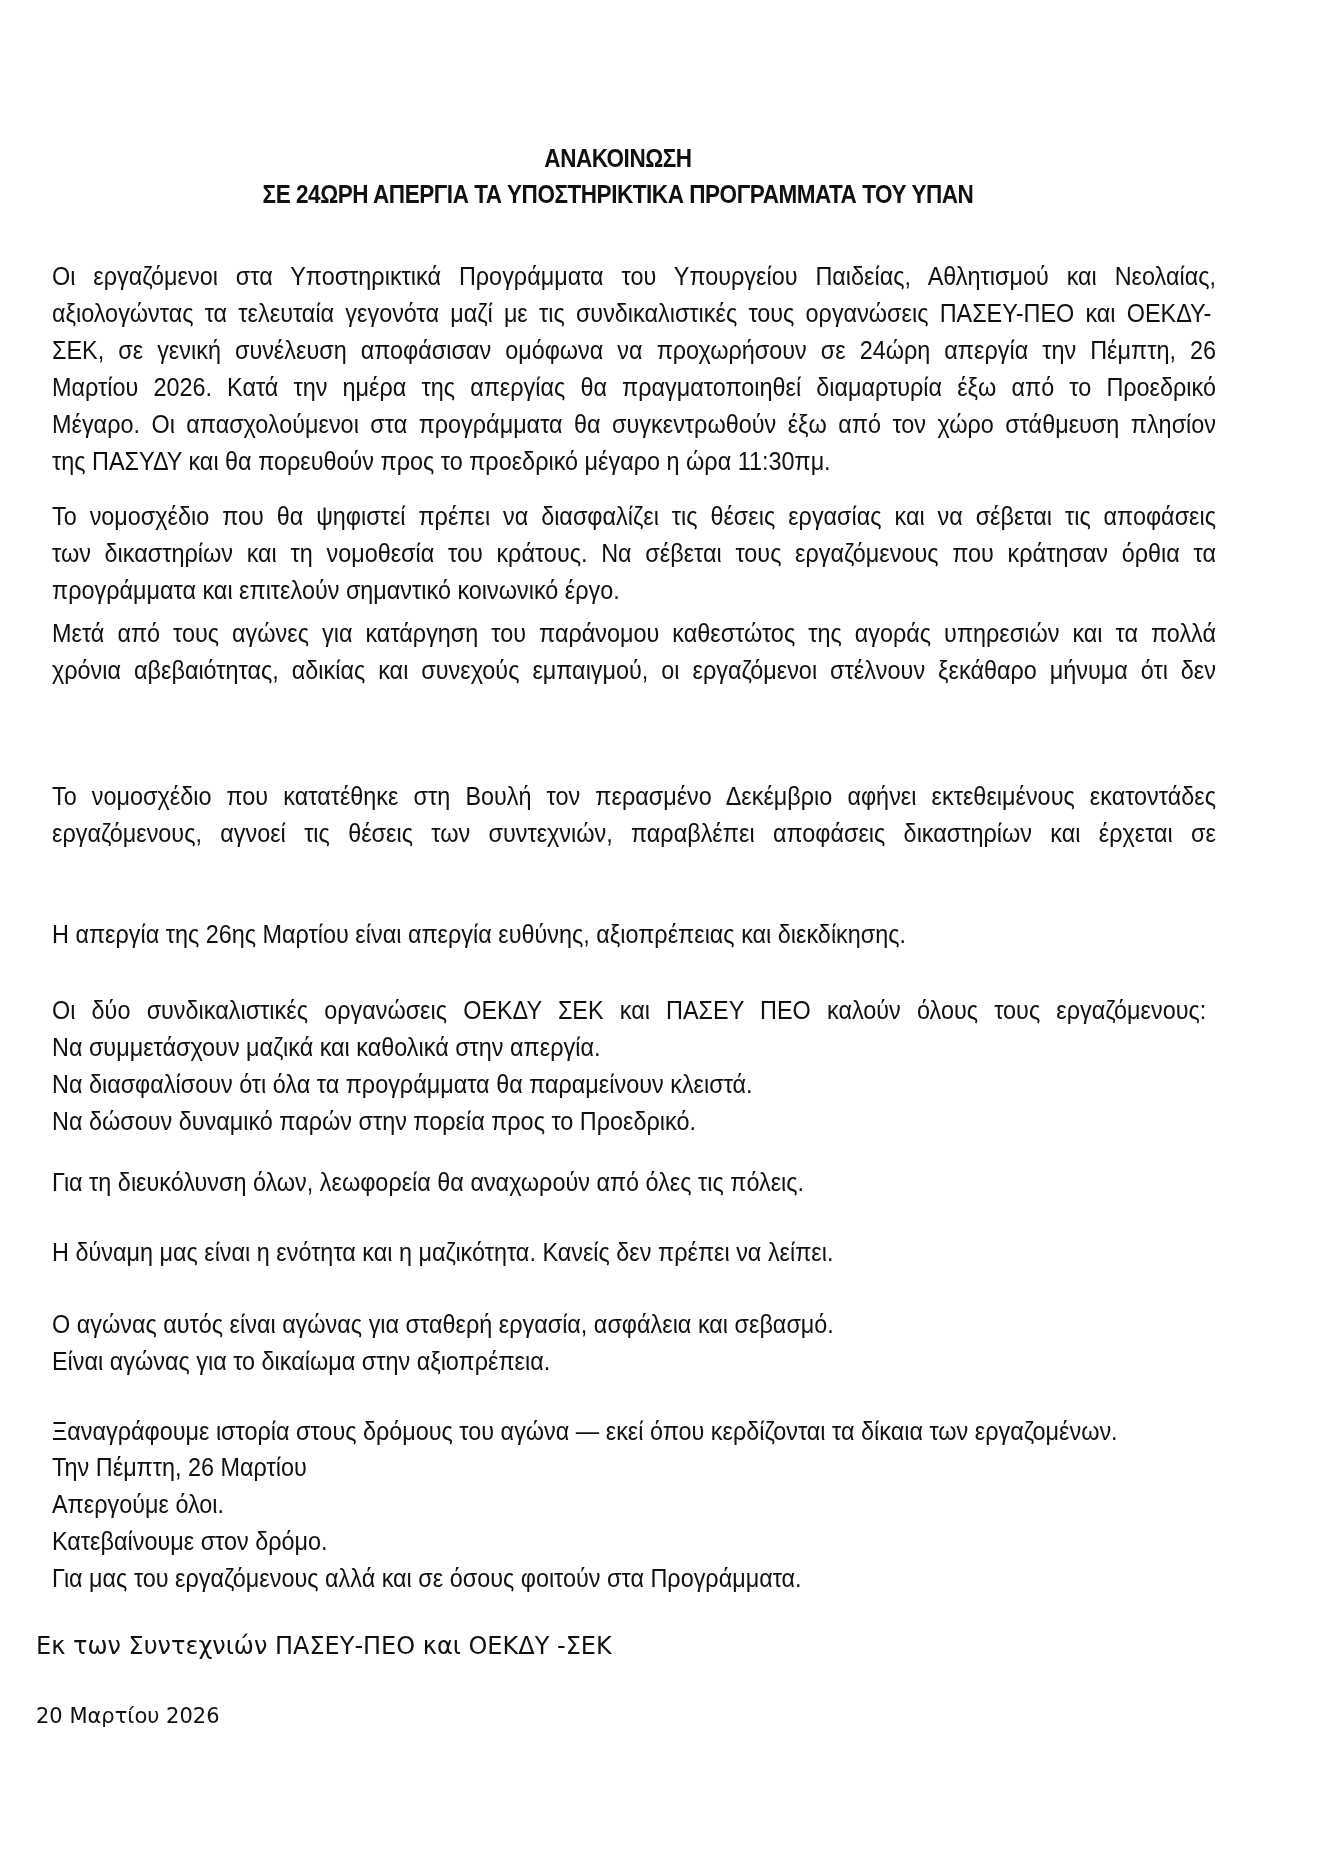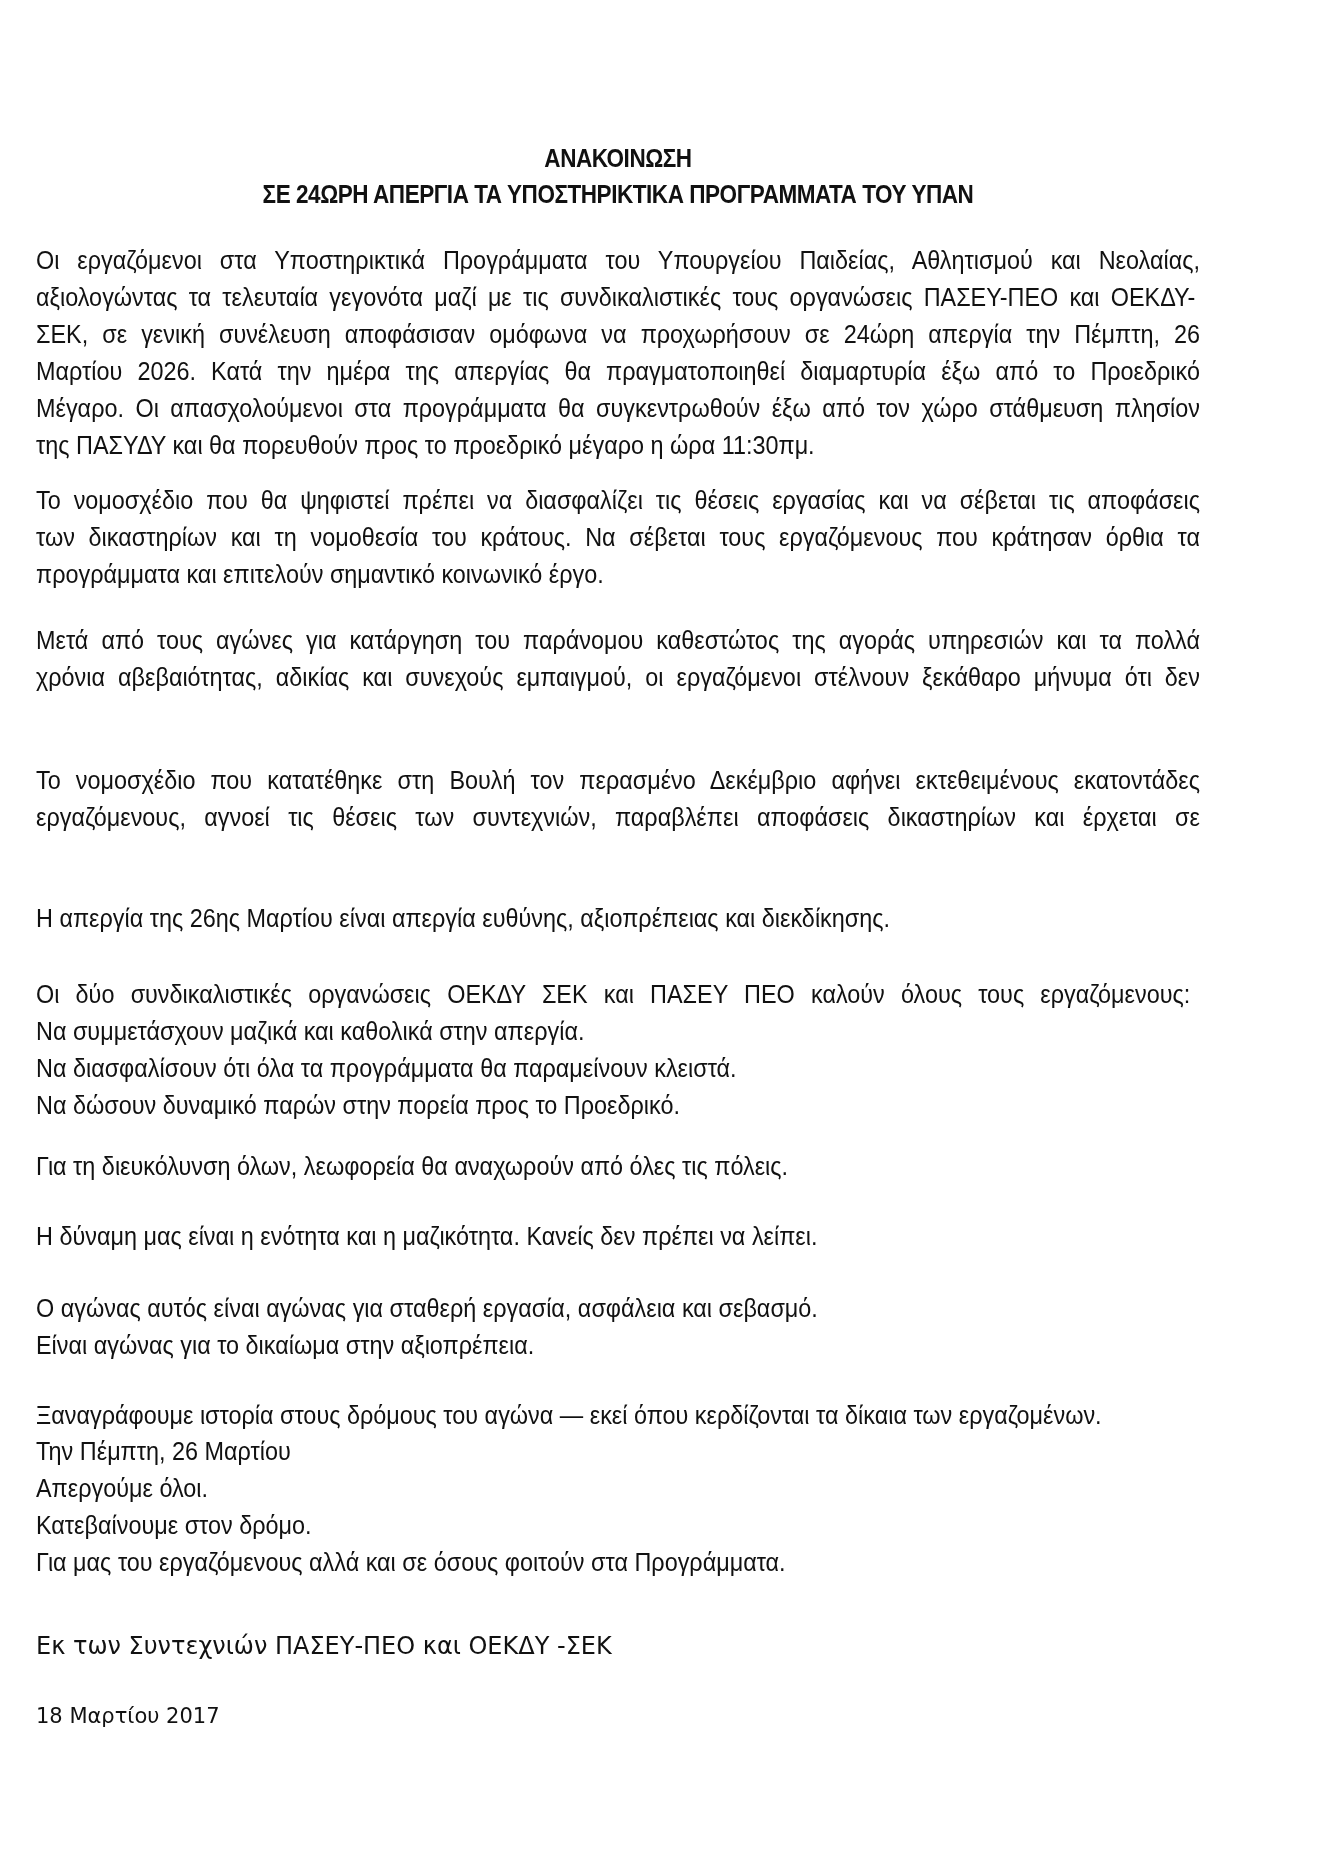--- a/index.html
+++ b/index.html
@@ -12,21 +12,21 @@
     position: absolute; left: 0; width: 1164px; text-align: center;
     font-weight: bold; font-size: 25px; letter-spacing: -0.5px;
     transform: scaleX(0.9); transform-origin: center;
   }
   .t1 { top: 144px; }
   .t2 { top: 180px; }
   .body-text {
     position: absolute; left: 0; width: 1164px;
     font-size: 26px; line-height: 37px;
   }
-  .para { margin: 0; padding: 0; }
+  .para { margin: 16px; padding: 0; }
   .line { display: block; white-space: nowrap; }
   .sig {
     position: absolute; left: 0; font-weight: normal;
     font-family: "DejaVu Sans", sans-serif;
   }
   .sig1 { top: 1632px; font-size: 24px; }
   .sig2 { top: 1704px; font-size: 21px; }
 </style>
 </head>
 <body>
@@ -42,21 +42,21 @@
         <span class="line"><span style="display: inline-block; white-space: nowrap; transform-origin: left center; transform: scaleX(0.9); word-spacing: 8.38141px;">ΣΕΚ, σε γενική συνέλευση αποφάσισαν ομόφωνα να προχωρήσουν σε 24ώρη απεργία την Πέμπτη, 26</span></span>
         <span class="line"><span style="display: inline-block; white-space: nowrap; transform-origin: left center; transform: scaleX(0.9); word-spacing: 9.59415px;">Μαρτίου 2026. Κατά την ημέρα της απεργίας θα πραγματοποιηθεί διαμαρτυρία έξω από το Προεδρικό</span></span>
         <span class="line"><span style="display: inline-block; white-space: nowrap; transform-origin: left center; transform: scaleX(0.9); word-spacing: 5.51606px;">Μέγαρο. Οι απασχολούμενοι στα προγράμματα θα συγκεντρωθούν έξω από τον χώρο στάθμευση πλησίον</span></span>
         <span class="line"><span style="display: inline-block; white-space: nowrap; transform-origin: left center; transform: scaleX(0.9);">της ΠΑΣΥΔΥ και θα πορευθούν προς το προεδρικό μέγαρο η ώρα 11:30πμ.</span></span>
       </div>
       <div class="para" style="position: absolute; left: 0px; top: 482px; width: 1164px;">
         <span class="line"><span style="display: inline-block; white-space: nowrap; transform-origin: left center; transform: scaleX(0.9); word-spacing: 7.12014px;">Το νομοσχέδιο που θα ψηφιστεί πρέπει να διασφαλίζει τις θέσεις εργασίας και να σέβεται τις αποφάσεις</span></span>
         <span class="line"><span style="display: inline-block; white-space: nowrap; transform-origin: left center; transform: scaleX(0.9); word-spacing: 8.00707px;">των δικαστηρίων και τη νομοθεσία του κράτους. Να σέβεται τους εργαζόμενους που κράτησαν όρθια τα</span></span>
         <span class="line"><span style="display: inline-block; white-space: nowrap; transform-origin: left center; transform: scaleX(0.9);">προγράμματα και επιτελούν σημαντικό κοινωνικό έργο.</span></span>
       </div>
-      <div class="para" style="position: absolute; left: 0px; top: 622px; width: 1164px;">
+      <div class="para" style="position: absolute; left: 0px; top: 599px; width: 1164px;">
         <span class="line"><span style="display: inline-block; white-space: nowrap; transform-origin: left center; transform: scaleX(0.9); word-spacing: 7.23698px;">Μετά από τους αγώνες για κατάργηση του παράνομου καθεστώτος της αγοράς υπηρεσιών και τα πολλά</span></span>
         <span class="line"><span style="display: inline-block; white-space: nowrap; transform-origin: left center; transform: scaleX(0.9); word-spacing: 7.19575px;">χρόνια αβεβαιότητας, αδικίας και συνεχούς εμπαιγμού, οι εργαζόμενοι στέλνουν ξεκάθαρο μήνυμα ότι δεν</span></span>
       </div>
       <div class="para" style="position: absolute; left: 0px; top: 762px; width: 1164px; text-decoration: underline;">
         <span class="line"><span style="display: inline-block; white-space: nowrap; transform-origin: left center; transform: scaleX(0.9); word-spacing: 9.55587px;">Το νομοσχέδιο που κατατέθηκε στη Βουλή τον περασμένο Δεκέμβριο αφήνει εκτεθειμένους εκατοντάδες</span></span>
         <span class="line"><span style="display: inline-block; white-space: nowrap; transform-origin: left center; transform: scaleX(0.9); word-spacing: 13.1198px;">εργαζόμενους, αγνοεί τις θέσεις των συντεχνιών, παραβλέπει αποφάσεις δικαστηρίων και έρχεται σε</span></span>
       </div>
       <div class="para" style="position: absolute; left: 0px; top: 900px; width: 1164px;">
         <span class="line"><span style="display: inline-block; white-space: nowrap; transform-origin: left center; transform: scaleX(0.9);">Η απεργία της 26ης Μαρτίου είναι απεργία ευθύνης, αξιοπρέπειας και διεκδίκησης.</span></span>
       </div>
@@ -81,14 +81,14 @@
       </div>
       <div class="para" style="position: absolute; left: 0px; top: 1433px; width: 1164px;">
         <span class="line"><span style="display: inline-block; white-space: nowrap; transform-origin: left center; transform: scaleX(0.9);">Την Πέμπτη, 26 Μαρτίου</span></span>
         <span class="line"><span style="display: inline-block; white-space: nowrap; transform-origin: left center; transform: scaleX(0.9);">Απεργούμε όλοι.</span></span>
         <span class="line"><span style="display: inline-block; white-space: nowrap; transform-origin: left center; transform: scaleX(0.9);">Κατεβαίνουμε στον δρόμο.</span></span>
         <span class="line"><span style="display: inline-block; white-space: nowrap; transform-origin: left center; transform: scaleX(0.9);">Για μας του εργαζόμενους αλλά και σε όσους φοιτούν στα Προγράμματα.</span></span>
       </div>
     </div>
 
   <div class="sig sig1">Εκ των Συντεχνιών ΠΑΣΕΥ-ΠΕΟ και ΟΕΚΔΥ -ΣΕΚ</div>
-  <div class="sig sig2">18 Μαρτίου 2017</div>
+  <div class="sig sig2">20 Μαρτίου 2026</div>
 </div>
 
 </body></html>

